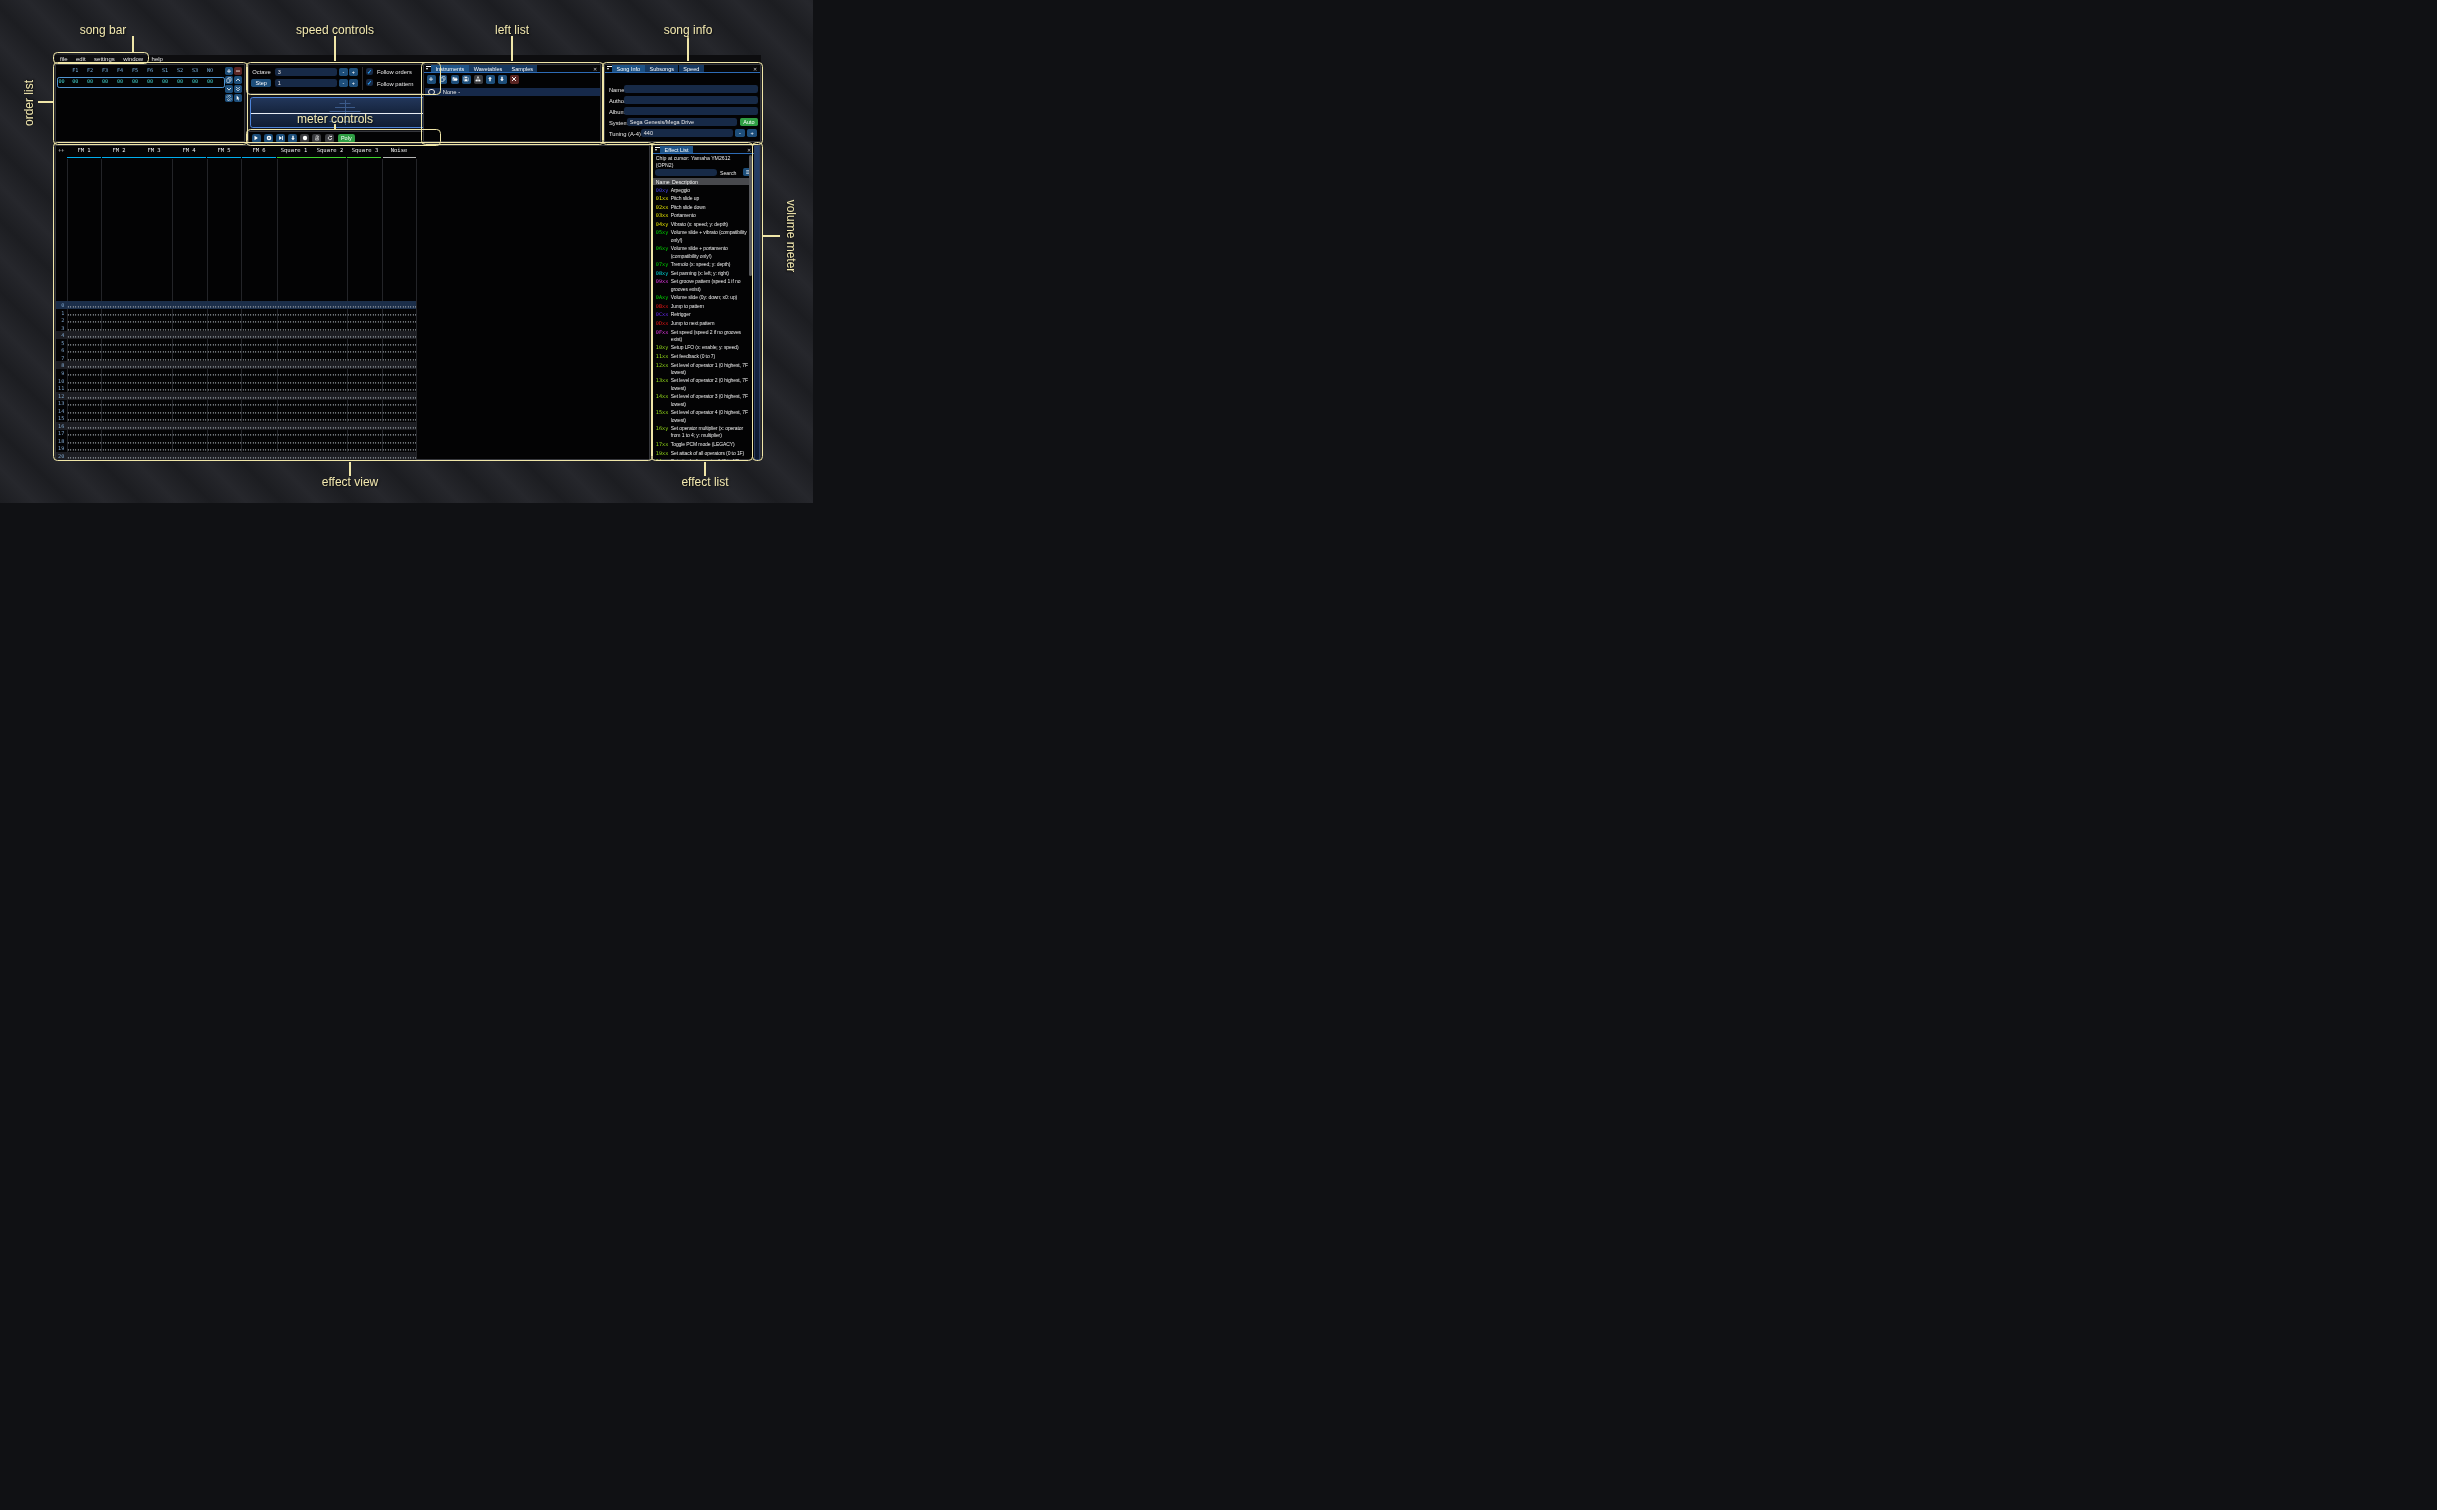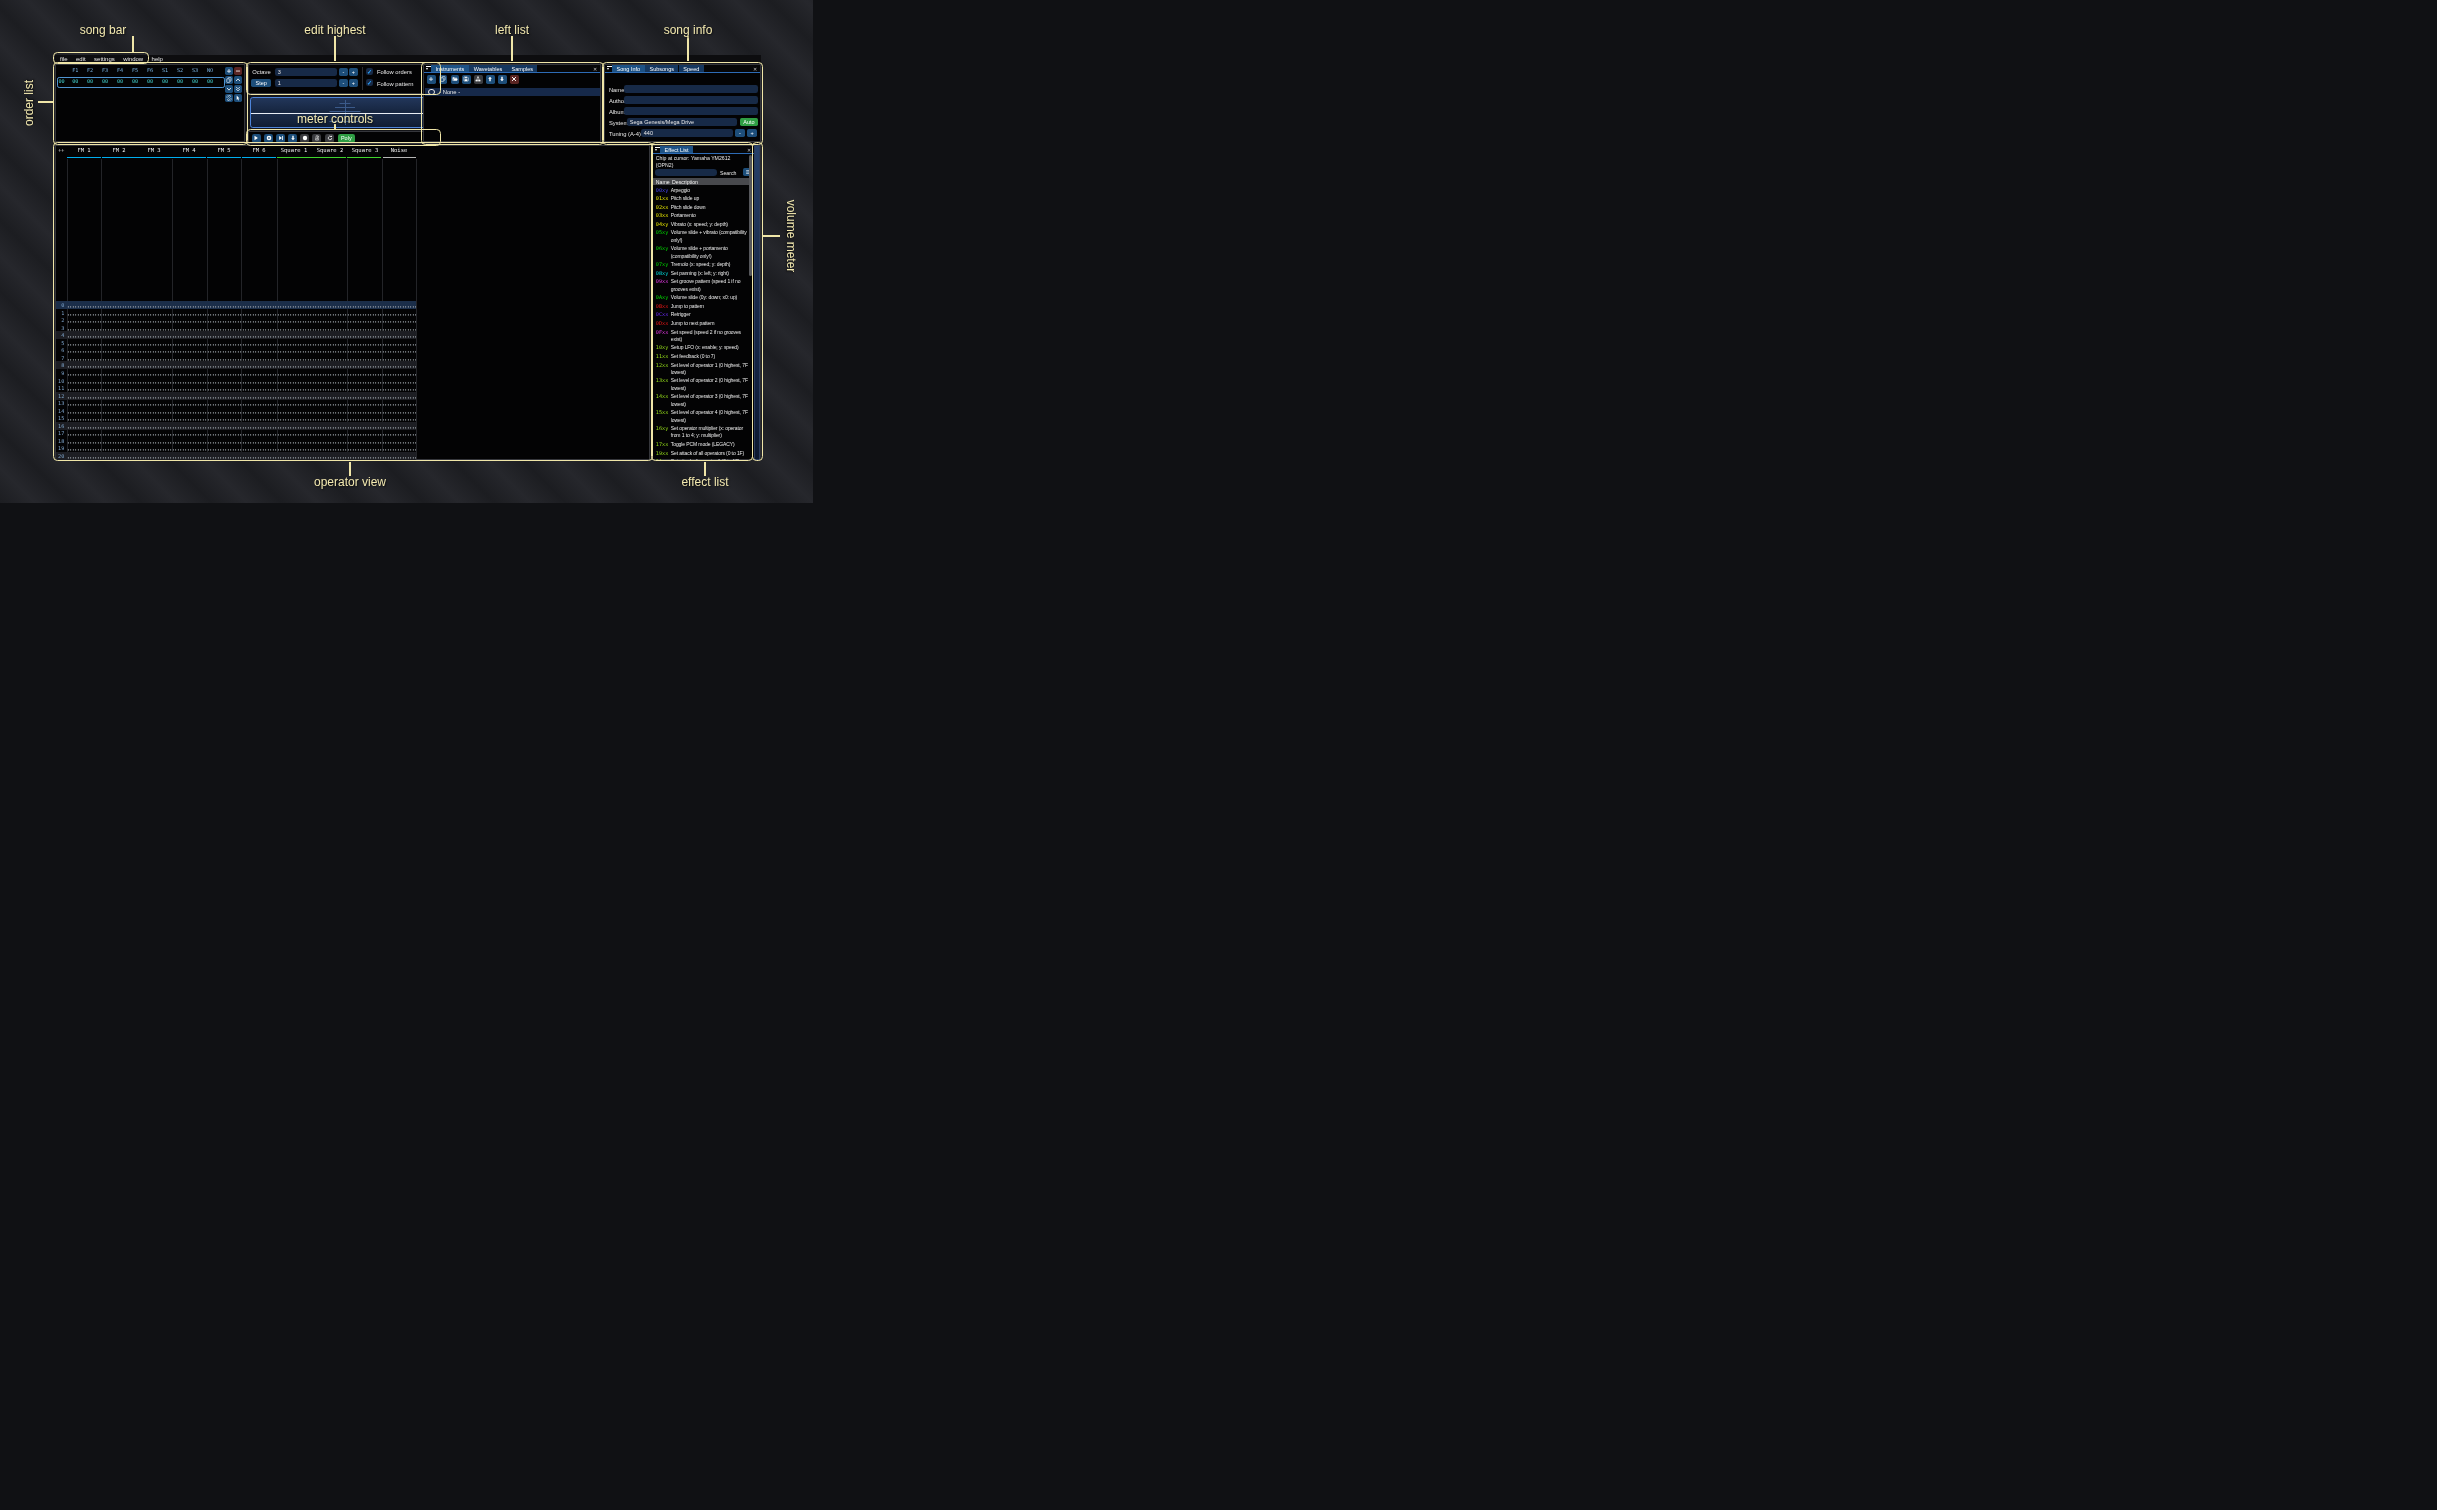--- a/index.html
+++ b/index.html
@@ -647,22 +647,22 @@
   <div class="anno-line" style="left:334px;top:36px;width:1.7px;height:25.4px;"></div>
   <div class="anno-line" style="left:511px;top:36px;width:1.7px;height:25.4px;"></div>
   <div class="anno-line" style="left:687px;top:36px;width:1.7px;height:25.4px;"></div>
   <div class="anno-line" style="left:38px;top:101px;width:15px;height:1.7px;"></div>
   <div class="anno-line" style="left:334px;top:124px;width:1.7px;height:5px;"></div>
   <div class="anno-line" style="left:349px;top:462px;width:1.7px;height:14.4px;"></div>
   <div class="anno-line" style="left:704px;top:462px;width:1.7px;height:14.4px;"></div>
   <div class="anno-line" style="left:763px;top:235px;width:16.6px;height:1.7px;"></div>
 
   <div class="hlabel" style="left:103px;top:23px;">song bar</div>
-  <div class="hlabel" style="left:335px;top:23px;">edit highest</div>
+  <div class="hlabel" style="left:335px;top:23px;">speed controls</div>
   <div class="hlabel" style="left:512px;top:23px;">left list</div>
   <div class="hlabel" style="left:688px;top:23px;">song info</div>
   <div class="hlabel" style="left:335px;top:112px;">meter controls</div>
-  <div class="hlabel" style="left:350px;top:475px;">operator view</div>
+  <div class="hlabel" style="left:350px;top:475px;">effect view</div>
   <div class="hlabel" style="left:705px;top:475px;">effect list</div>
   <div class="vlabel" style="left:29px;top:103px;transform:translate(-50%,-50%) rotate(-90deg);">order list</div>
   <div class="vlabel" style="left:791px;top:236px;transform:translate(-50%,-50%) rotate(90deg);">volume meter</div>
 </div>
 
 
 </body></html>

